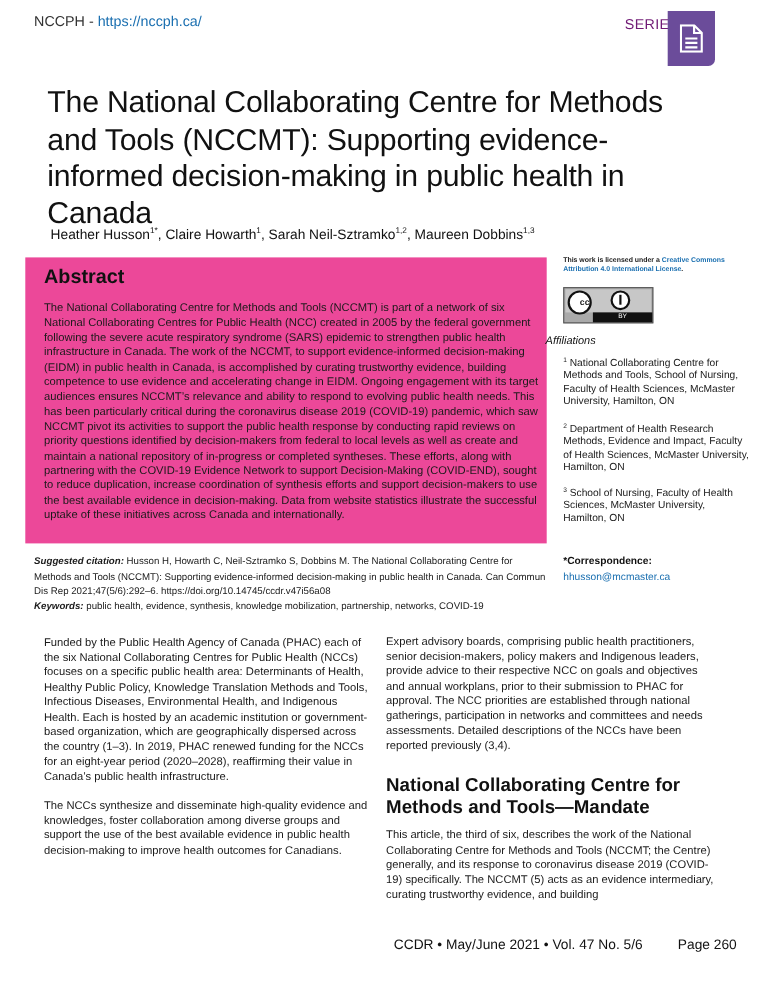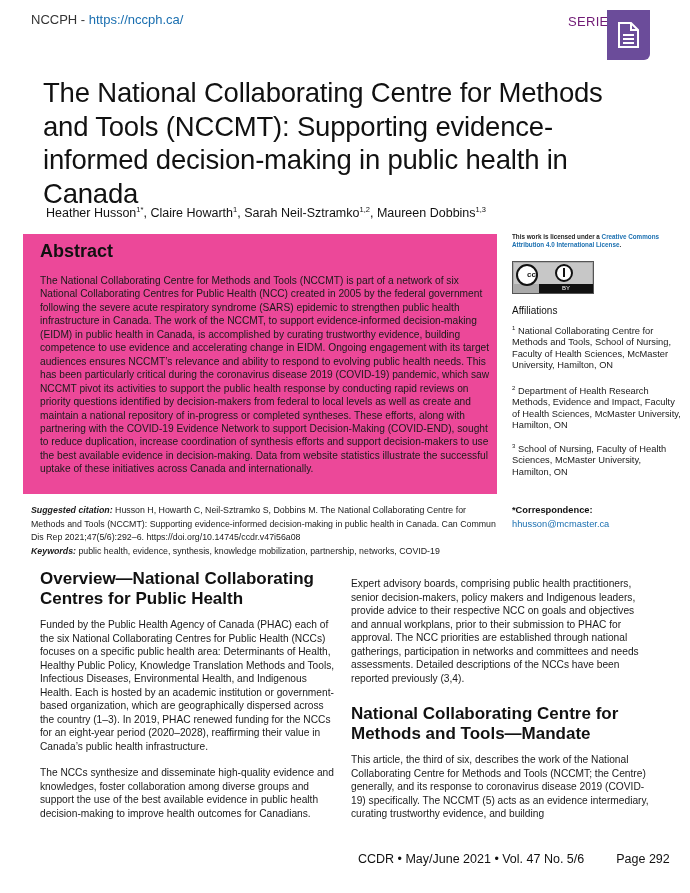--- a/index.html
+++ b/index.html
@@ -20,21 +20,21 @@
   .abstract-box p { position:absolute; left:17px; top:40px; width:450px; margin:0; font-size:10.2px; line-height:13.45px; color:#1a1a1a; }
   .license { left:512px; top:233px; width:170px; font-size:6.3px; line-height:7.6px; font-weight:bold; color:#222; }
   .license a { color:#1a6fb0; text-decoration:none; }
   .cc { left:512px; top:261px; width:80px; height:31px; border:1px solid #555; background:#aaa; }
   .cc .inner { position:absolute; left:1px; top:1px; width:78px; height:21px; background:#c7c7c7; }
   .cc .by { position:absolute; left:26px; top:22px; width:54px; height:9px; background:#111; color:#fff; font-size:6px; text-align:center; line-height:9px; }
   .cc .cclogo { position:absolute; left:3px; top:2px; width:18px; height:18px; border:2px solid #111; border-radius:50%; background:#fff;
                 font-size:8px; font-weight:bold; text-align:right; line-height:18px; }
   .cc .person { position:absolute; left:42px; top:2px; width:14px; height:14px; border:2px solid #111; border-radius:50%; background:#fff; }
   .cc .person span { position:absolute; left:6px; top:2px; width:2px; height:9px; background:#111; }
-  .aff-title { left:512px; top:305px; font-size:10px; color:#111; }
+  .aff-title { left:496px; top:305px; font-size:10px; color:#111;font-style:italic; }
   .aff { left:512px; width:170px; font-size:9.3px; line-height:11.2px; color:#1a1a1a; }
   .aff sup { font-size:6px; }
   .citation { left:31px; top:504px; width:470px; font-size:8.8px; line-height:13.5px; color:#1a1a1a; }
   .citation em { font-weight:bold; font-style:italic; }
   .corr-title { left:512px; top:505px; font-size:9.3px; font-weight:bold; color:#111; }
   .corr-email { left:512px; top:519px; font-size:9.3px; color:#1a6fb0; }
   .h2sec { margin:0; font-size:17px; line-height:20px; font-weight:bold; color:#111; }
   .body-text { font-size:10.2px; line-height:13.5px; color:#1a1a1a; margin:0; }
   .col1 { left:40px; top:569px; width:300px; }
   .col2 { left:351px; top:577px; width:300px; }
@@ -89,28 +89,27 @@
 
 <div class="abs citation">
   <em>Suggested citation:</em><span> Husson H, Howarth C, Neil-Sztramko S, Dobbins M. The National Collaborating Centre for Methods and Tools (NCCMT): Supporting evidence-informed decision-making in public health in Canada. Can Commun Dis Rep 2021;47(5/6):292–6. https://doi.org/10.14745/ccdr.v47i56a08</span><br>
   <em>Keywords:</em><span> public health, evidence, synthesis, knowledge mobilization, partnership, networks, COVID-19</span>
 </div>
 
 <div class="abs corr-title">*Correspondence:</div>
 <div class="abs corr-email">hhusson@mcmaster.ca</div>
 
 <div class="abs col1">
-  <h2 class="h2sec">Overview—National Collaborating Centres for Public Health</h2>
   <p class="body-text" style="margin-top:9px;">Funded by the Public Health Agency of Canada (PHAC) each of the six National Collaborating Centres for Public Health (NCCs) focuses on a specific public health area: Determinants of Health, Healthy Public Policy, Knowledge Translation Methods and Tools, Infectious Diseases, Environmental Health, and Indigenous Health. Each is hosted by an academic institution or government-based organization, which are geographically dispersed across the country (1–3). In 2019, PHAC renewed funding for the NCCs for an eight-year period (2020–2028), reaffirming their value in Canada’s public health infrastructure.</p>
   <p class="body-text" style="margin-top:13px;">The NCCs synthesize and disseminate high-quality evidence and knowledges, foster collaboration among diverse groups and support the use of the best available evidence in public health decision-making to improve health outcomes for Canadians.</p>
 </div>
 
 <div class="abs col2">
   <p class="body-text">Expert advisory boards, comprising public health practitioners, senior decision-makers, policy makers and Indigenous leaders, provide advice to their respective NCC on goals and objectives and annual workplans, prior to their submission to PHAC for approval. The NCC priorities are established through national gatherings, participation in networks and committees and needs assessments. Detailed descriptions of the NCCs have been reported previously (3,4).</p>
 </div>
 <div class="abs col2b">
   <h2 class="h2sec">National Collaborating Centre for Methods and Tools—Mandate</h2>
   <p class="body-text" style="margin-top:9px;">This article, the third of six, describes the work of the National Collaborating Centre for Methods and Tools (NCCMT; the Centre) generally, and its response to coronavirus disease 2019 (COVID-19) specifically. The NCCMT (5) acts as an evidence intermediary, curating trustworthy evidence, and building</p>
 </div>
 
 <div class="abs footer">
-  <span>CCDR • May/June 2021 • Vol. 47 No. 5/6</span><span class="page">Page 292</span>
+  <span>CCDR • May/June 2021 • Vol. 47 No. 5/6</span><span class="page">Page 260</span>
 </div>
 
 </body></html>

